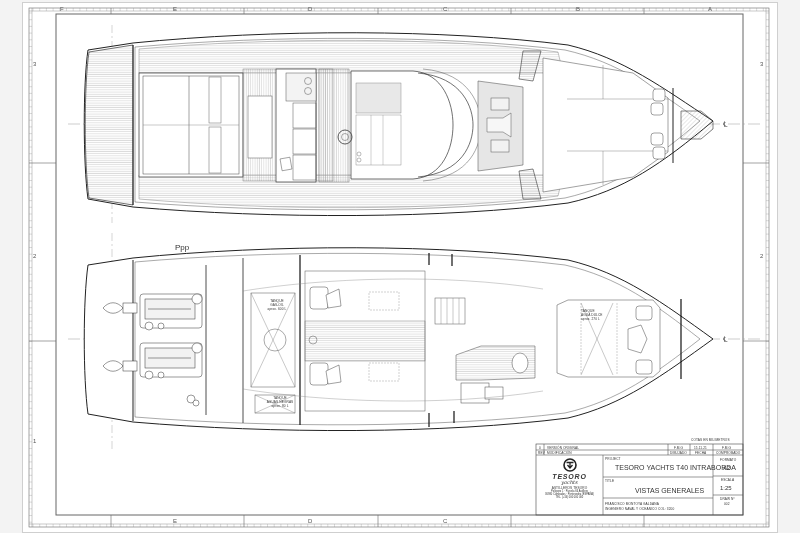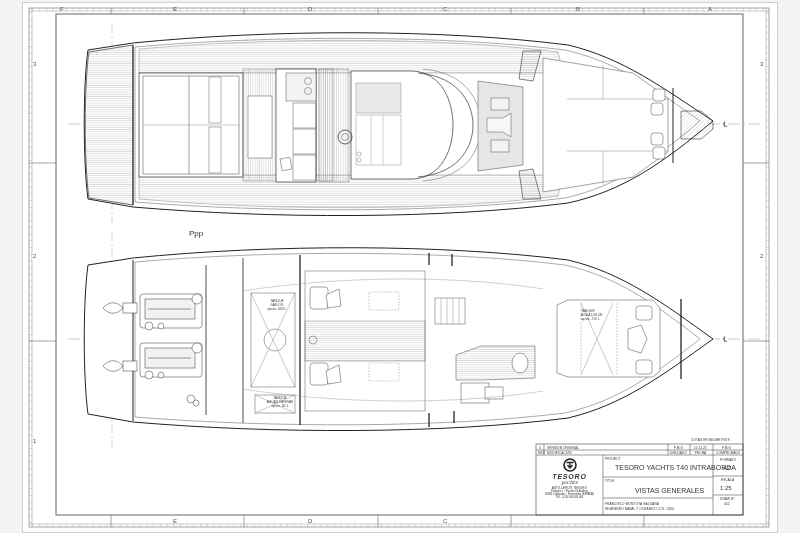--- a/index.html
+++ b/index.html
@@ -624,21 +624,21 @@
 
   <span class="ruler-lbl" style="left:10px;top:58px;">3</span>
   <span class="ruler-lbl" style="left:10px;top:250px;">2</span>
   <span class="ruler-lbl" style="left:10px;top:435px;">1</span>
   <span class="ruler-lbl" style="left:737px;top:58px;">3</span>
   <span class="ruler-lbl" style="left:737px;top:250px;">2</span>
 
   <span class="plabel" style="left:700px;top:115px;">℄</span>
   <span class="plabel" style="left:700px;top:330px;">℄</span>
 
-  <span class="plabel" style="left:152px;top:226px;margin-left:14px;">Ppp</span>
+  <span class="plabel" style="left:152px;top:240px;">Ppp</span>
 
   <div class="tb tiny" style="left:240px;top:296px;line-height:4px;text-align:center;width:28px;">
     <div>TANQUE</div>
     <div>GAS-OIL</div>
     <div>aprox. 600 L</div>
   </div>
   <div class="tb tiny" style="left:240px;top:393px;line-height:4px;text-align:center;width:34px;">
     <div>TANQUE</div>
     <div>AGUAS NEGRAS</div>
     <div>aprox. 80 L</div>

